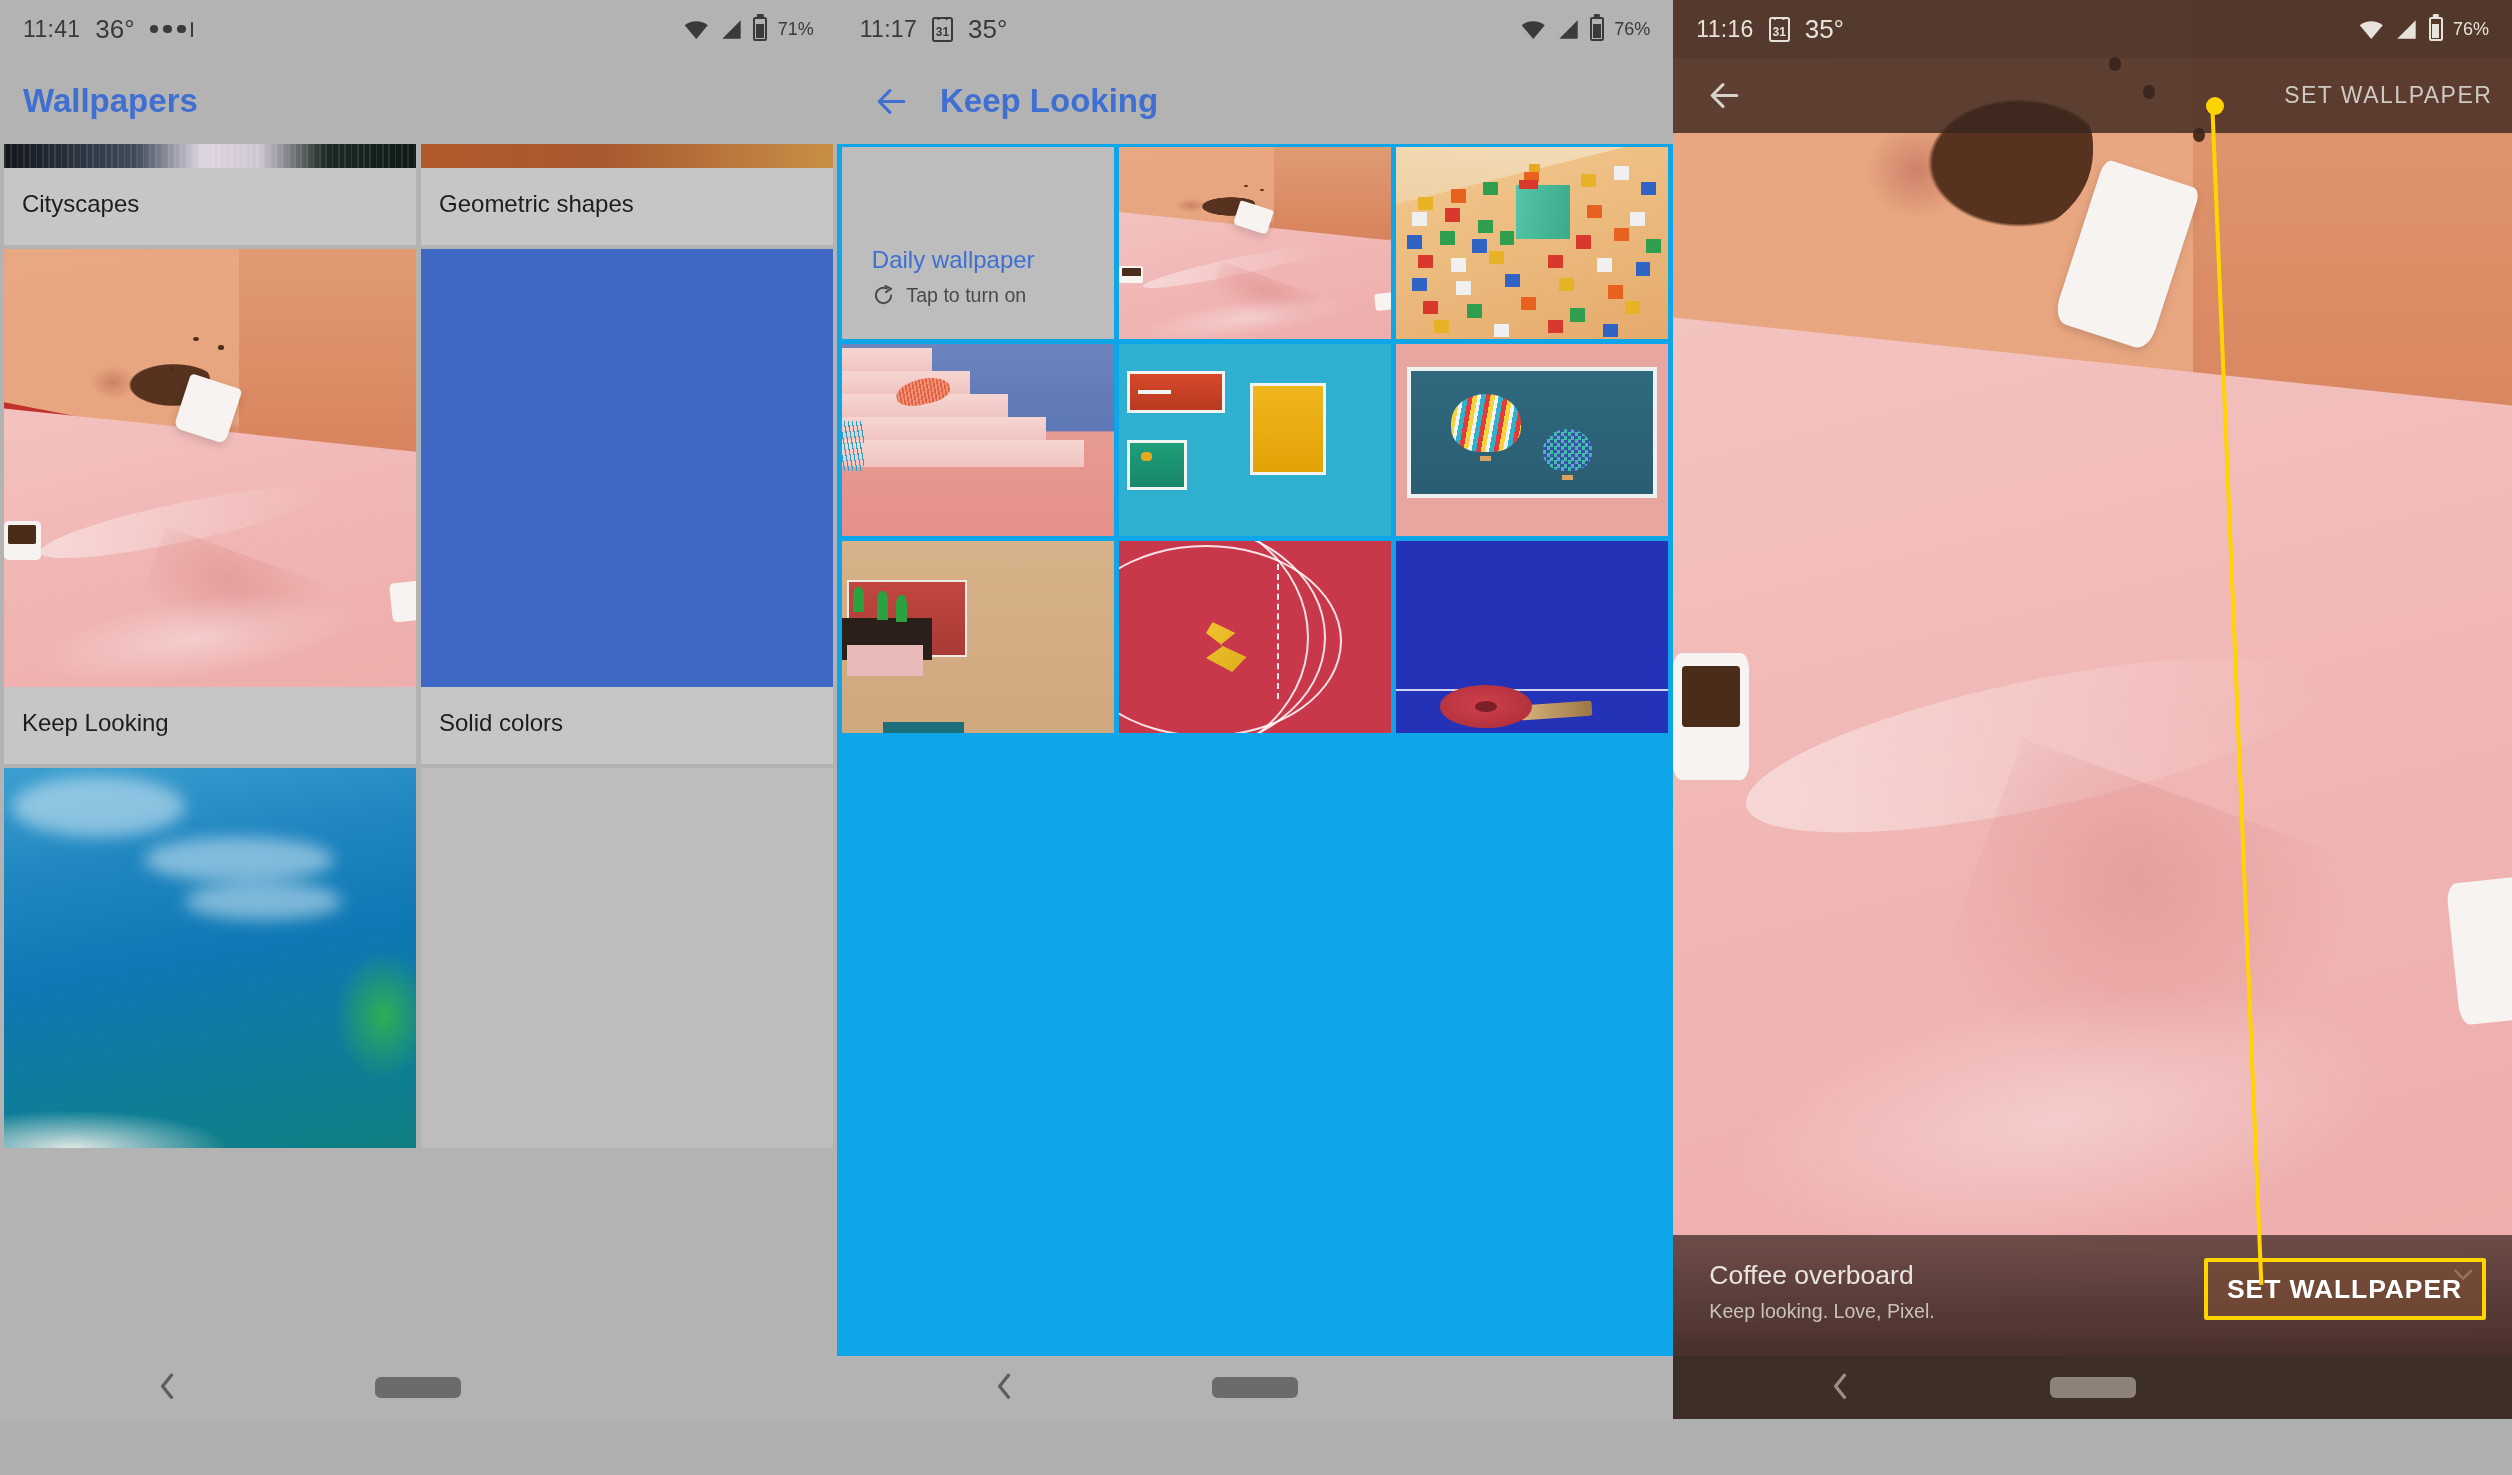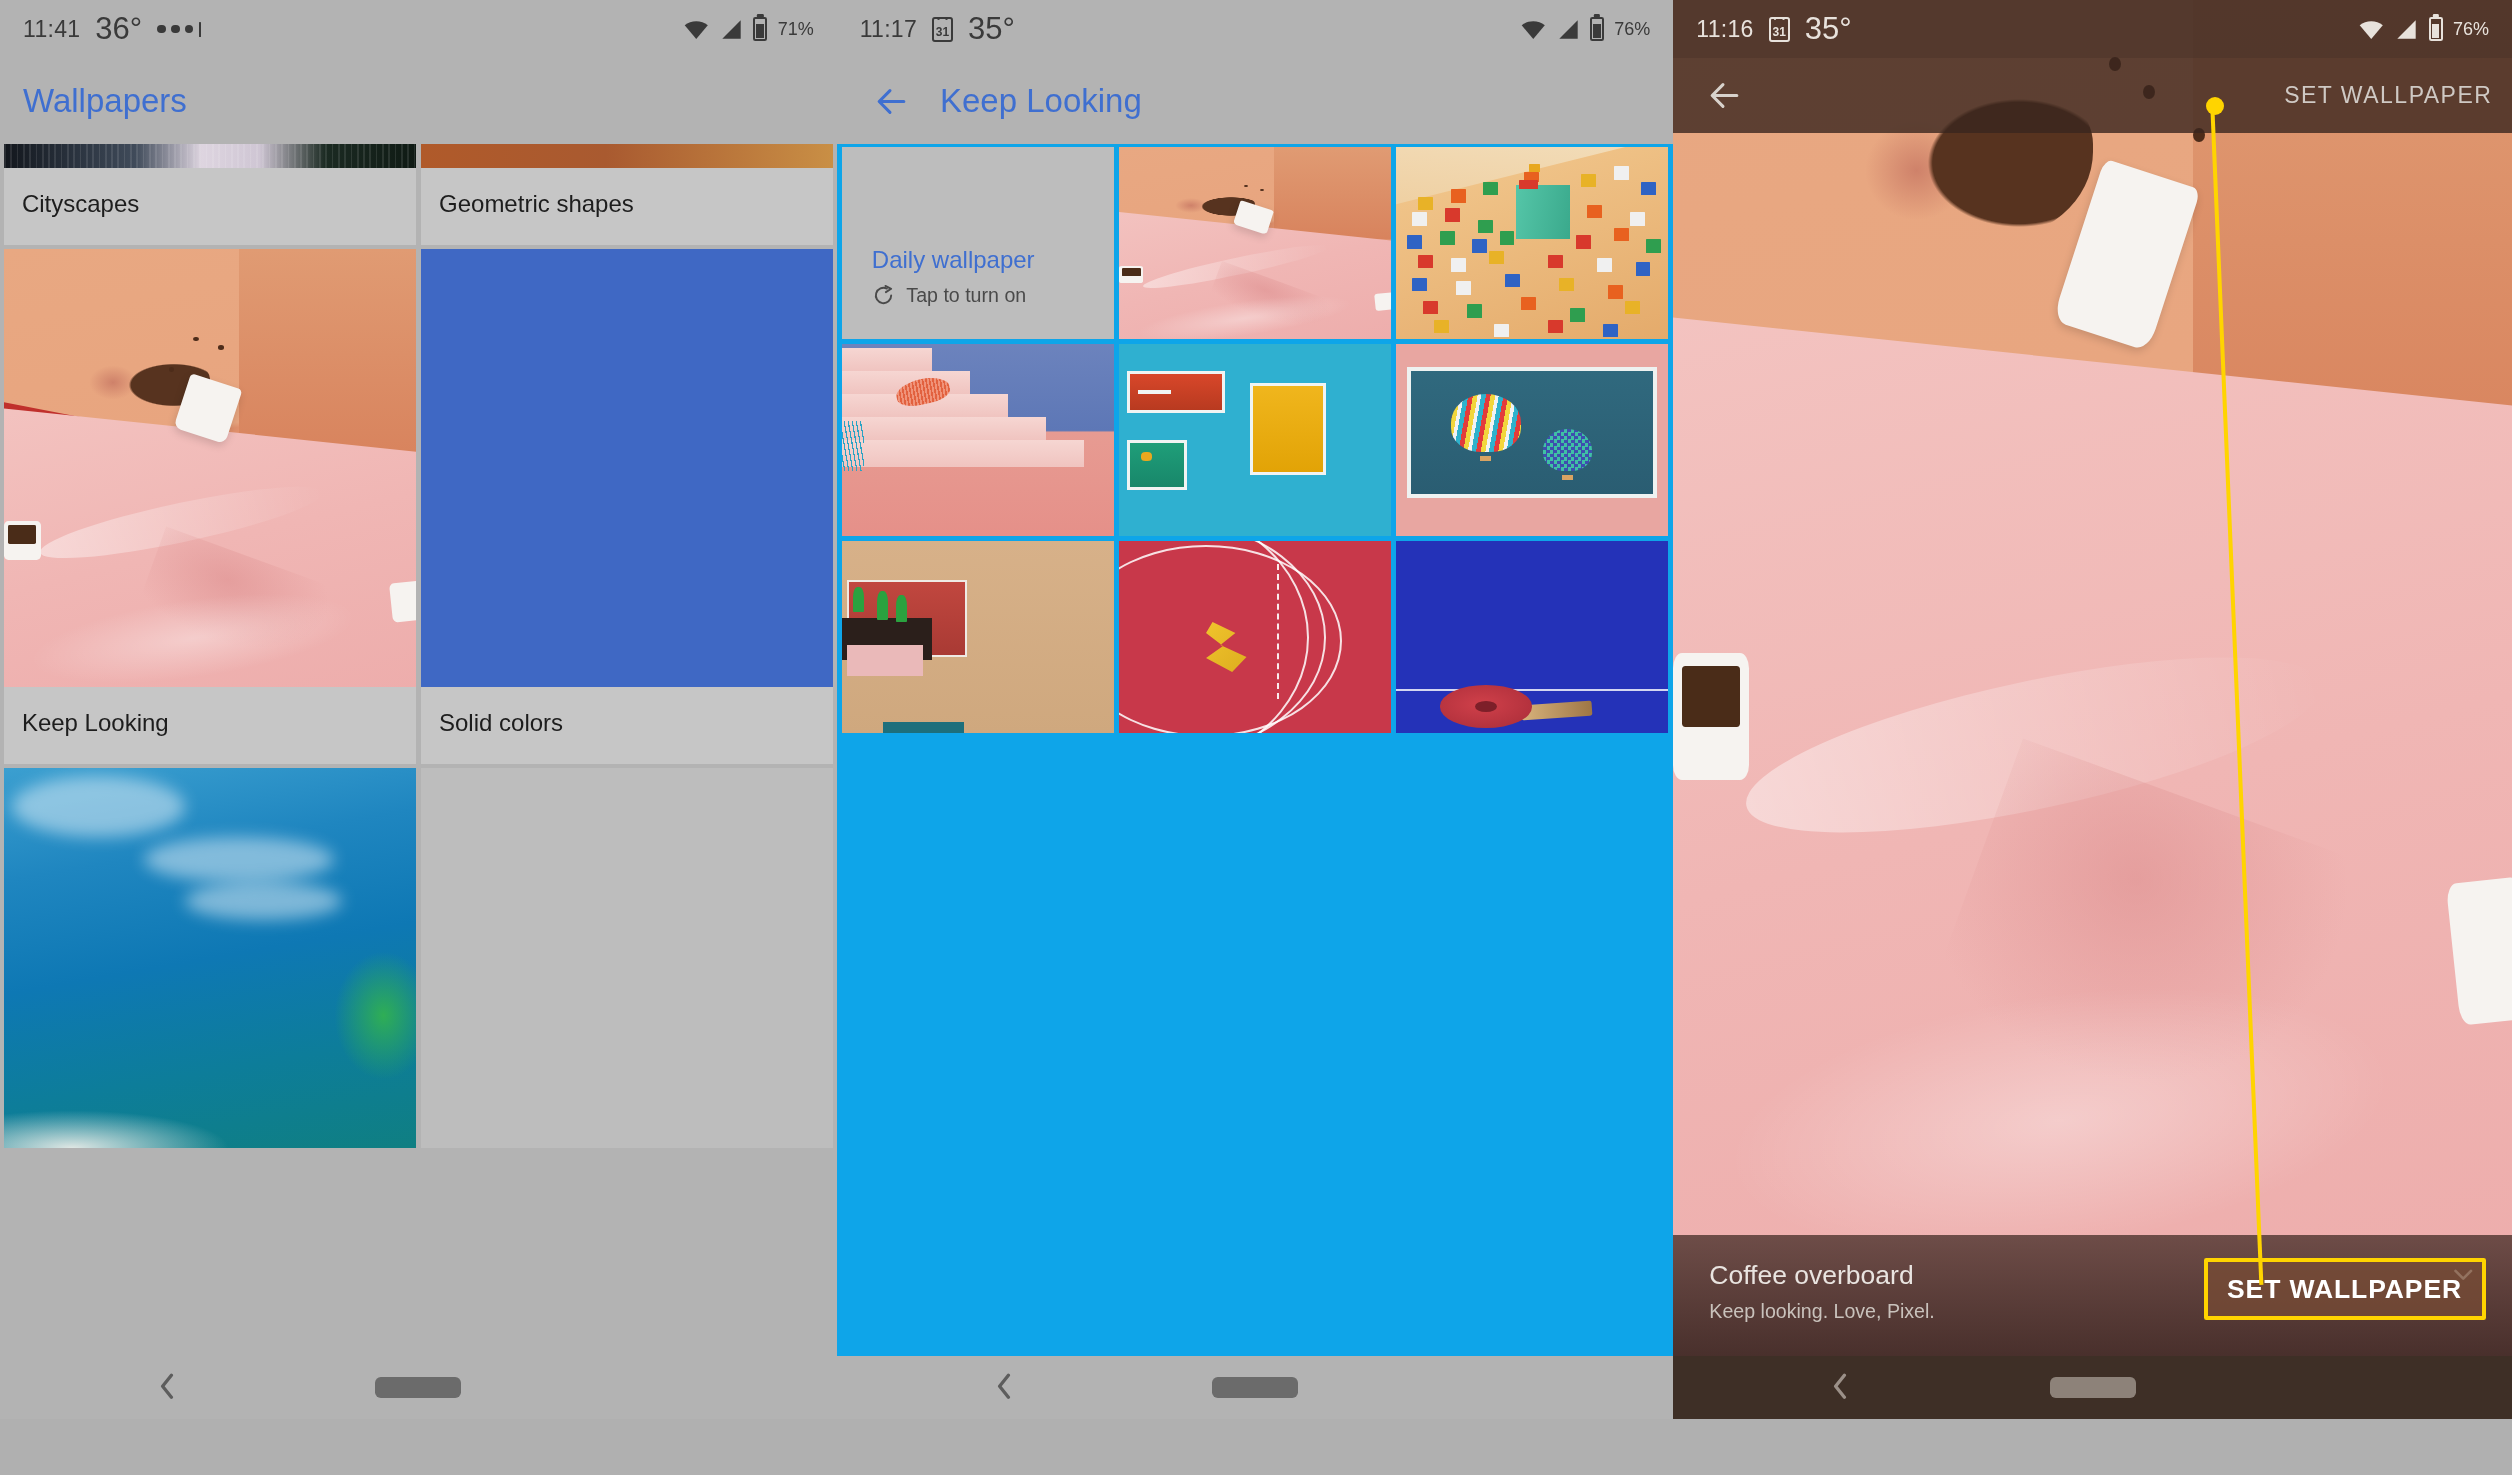--- a/index.html
+++ b/index.html
@@ -13,41 +13,41 @@
   .phone.p3 { width:839px; background:#4a372c; }
   .gap { width:0px; background:#1c1c1c; }
 
   
   .statusbar { height:58px; display:flex; align-items:center; padding:0 23px; position:relative; z-index:5; }
   .sb-light { background:#b3b3b3; color:#3a3a3a; }
   .sb-dark  { background:transparent; color:#e8e2dc; }
   .sb-left { display:flex; align-items:center; gap:15px; }
   .sb-right { margin-left:auto; display:flex; align-items:center; gap:10.4px; }
   .sb-time { font-size:23px; font-weight:400; letter-spacing:0.3px; }
-  .sb-temp { font-size:31px; }
+  .sb-temp { font-size:26px; }
   .dots { display:flex; align-items:center; gap:5.2px; }
   .dots i { width:8.6px; height:8.6px; border-radius:50%; background:currentColor; display:block; }
   .dots .bar { width:2.3px; height:15px; border-radius:0.6px; background:currentColor; display:block; }
   .cal-ico { width:21px; height:25px; border:2.3px solid currentColor; border-radius:2.9px; position:relative;
              display:flex; align-items:flex-end; justify-content:center; font-size:12px; font-weight:700;
              line-height:1; padding-bottom:1.7px; }
   .cal-ico:before, .cal-ico:after { content:""; position:absolute; top:-1.7px; width:2.9px; height:2.9px;
              border-radius:50%; background:currentColor; }
   .cal-ico:before { left:2.9px; } .cal-ico:after { right:2.9px; }
   .wifi-ico { width:26.5px; height:21px; }
   .sig-ico  { width:23px; height:21px; }
   .bat-ico  { width:14px; height:24px; border:2.3px solid currentColor; border-radius:2.3px; position:relative; }
   .bat-ico:before { content:""; position:absolute; top:-5.2px; left:50%; transform:translateX(-50%);
                     width:6.3px; height:3.5px; background:currentColor; border-radius:1.2px 1.2px 0 0; }
   .bat-ico:after { content:""; position:absolute; left:1.2px; right:1.2px; bottom:1.2px; top:5.2px; background:currentColor; }
   .sb-batt { font-size:18px; }
 
   
   .appbar { height:86px; display:flex; align-items:center; background:#b3b3b3; padding:0 23px; }
-  .appbar .title { font-size:33px; color:#3f6fd0; font-weight:400; }
+  .appbar .title { font-size:33px; color:#3f6fd0; font-weight:700; }
   .backbtn { width:63px; height:63px; display:flex; align-items:center; justify-content:center; }
   .arrow-svg { width:37px; height:37px; }
   .appbar.dark { background:transparent; position:relative; z-index:5; height:75px; padding:0 19.6px; }
   .setwp-top { margin-left:auto; font-size:23px; letter-spacing:1.5px; color:#cfc9c4; font-weight:500; }
 
   
   .wp-scroll { position:absolute; top:144px; left:0; right:0; bottom:0; }
   .wp-grid { display:grid; grid-template-columns:1fr 1fr; gap:4.6px; padding:0 3.5px; }
   .wp-cell { position:relative; }
   .wp-thumb { width:100%; display:block; }

